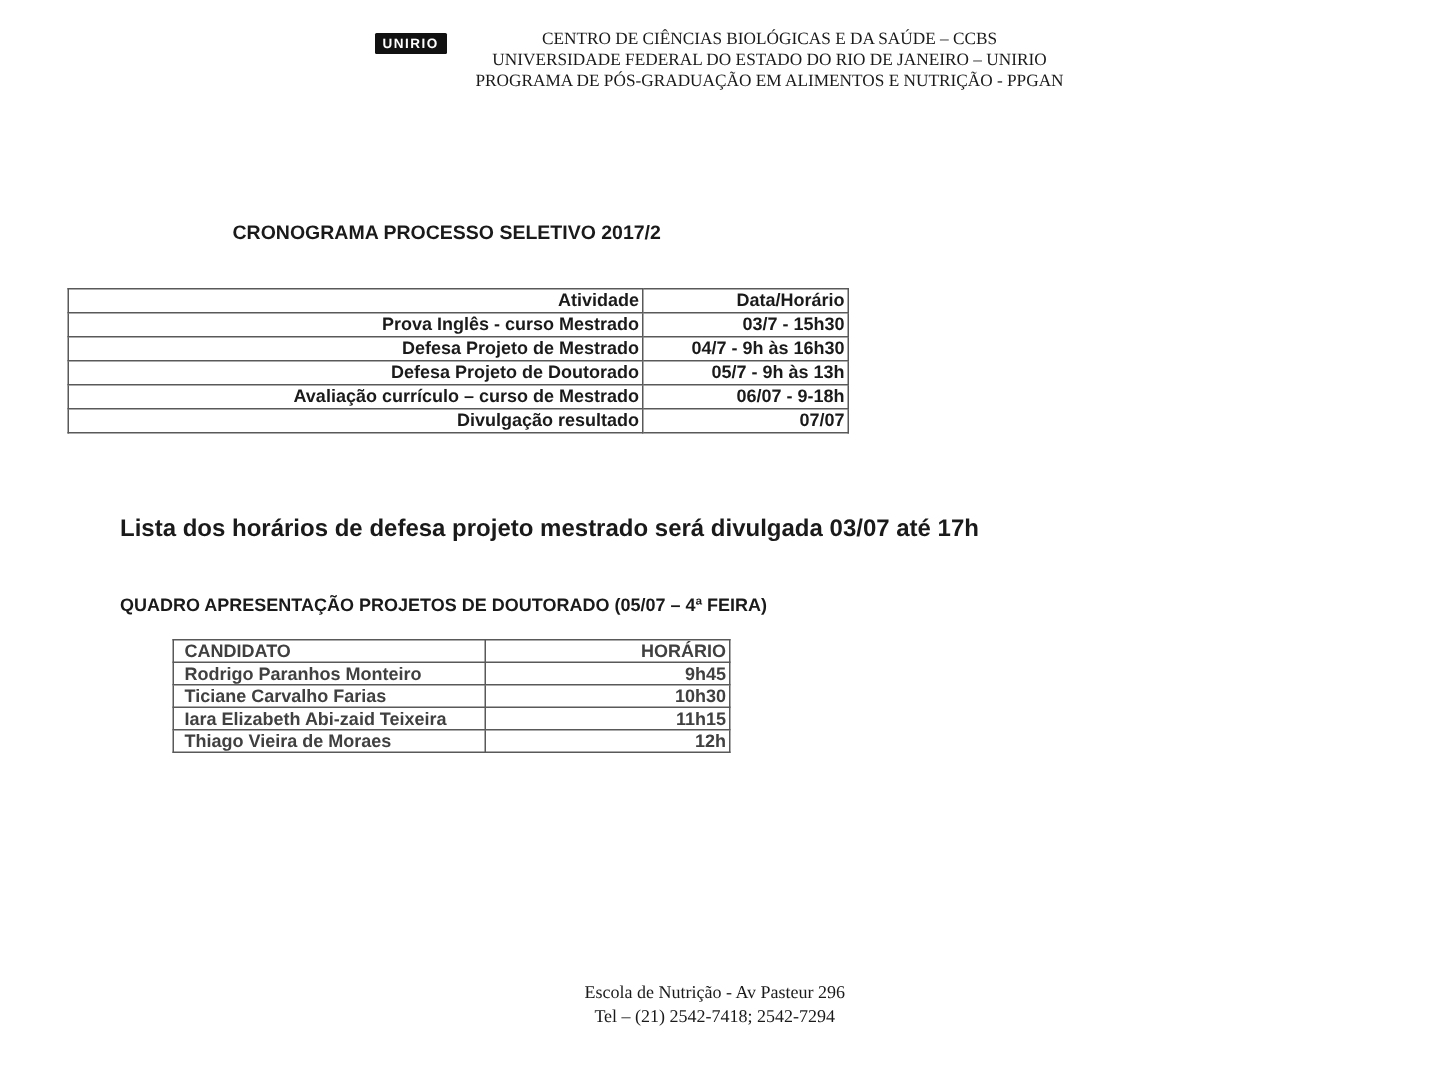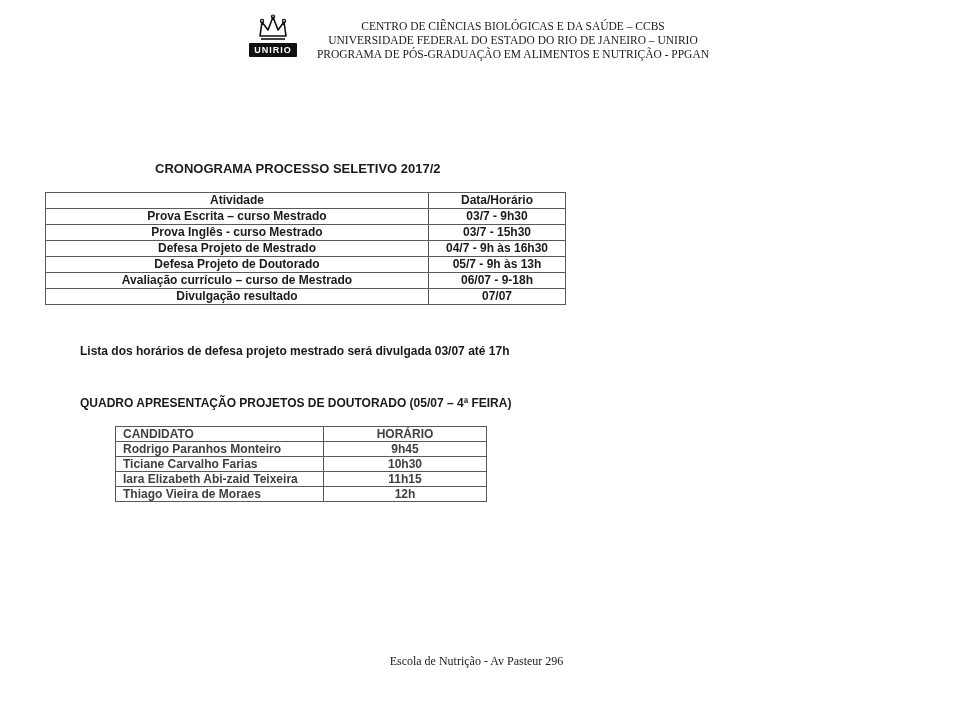--- a/index.html
+++ b/index.html
@@ -12,79 +12,79 @@
     overflow:hidden;
   }
 
   
   .header{
     position:absolute;top:14px;left:250px;width:470px;
     display:flex;align-items:flex-start;
   }
   .logo{
     width:46px;margin-right:10px;
-    display:flex;flex-direction:column;align-items:center;
+    display:flex;flex-direction:row;align-items:center;
   }
   .logo .crown{width:34px;height:28px;}
   .logo .logo-box{
     background:#111;color:#fff;
     font-family:"Liberation Sans", sans-serif;
     font-weight:bold;font-size:9px;letter-spacing:1px;
     padding:2px 5px;margin-top:1px;border-radius:1px;
   }
   .header-text{
     flex:1;text-align:center;
     font-family:"Liberation Serif", serif;
     font-size:11.5px;line-height:14px;color:#1a1a1a;
     padding-top:5px;
   }
 
   
   .doc-title{
     position:absolute;left:155px;top:147px;
-    font-size:13px;font-weight:bold;color:#1a1a1a;margin-top:14px;
+    font-size:13px;font-weight:bold;color:#1a1a1a;
   }
 
   
   table{border-collapse:collapse;}
   .schedule-table{
     position:absolute;left:45px;top:192px;
   }
   .schedule-table td,.schedule-table th{
     border:1px solid #595959;
     font-size:12px;font-weight:bold;color:#1a1a1a;
-    text-align:center;height:15px;line-height:15px;padding:0 2px;
+    text-align:right;height:15px;line-height:15px;padding:0 2px;
   }
   .schedule-table .col-activity{width:378px;}
   .schedule-table .col-time{width:132px;}
 
   
   .note{
     position:absolute;left:80px;top:344px;
-    font-size:12px;font-weight:bold;color:#1a1a1a;
+    font-size:16px;font-weight:bold;color:#1a1a1a;
   }
 
   
   .section-title{
     position:absolute;left:80px;top:396px;
     font-size:12px;font-weight:bold;color:#1a1a1a;
   }
 
   
   .candidates-table{
     position:absolute;left:115px;top:426px;
   }
   .candidates-table td,.candidates-table th{
     border:1px solid #595959;
     font-size:12px;font-weight:bold;color:#404040;
     height:14px;line-height:14px;padding:0 2px;
   }
   .candidates-table th{text-align:center;}
   .candidates-table .col-name{width:198px;text-align:left;padding-left:7px;}
-  .candidates-table .col-hour{width:158px;text-align:center;}
+  .candidates-table .col-hour{width:158px;text-align:right;}
 
   
   .footer{
     position:absolute;left:0;top:653px;width:953px;
     text-align:center;
     font-family:"Liberation Serif", serif;
     font-size:12px;line-height:16px;color:#1a1a1a;
   }
 </style>
 </head>
@@ -110,24 +110,20 @@
     </div>
   </div>
 
   <div class="doc-title">CRONOGRAMA PROCESSO SELETIVO 2017/2</div>
 
   <table class="schedule-table">
     <tbody>
         <tr>
       <th class="col-activity">Atividade</th>
       <th class="col-time">Data/Horário</th>
-    </tr>
-    <tr>
-      <td class="col-activity">Prova Escrita – curso Mestrado</td>
-      <td class="col-time">03/7 - 9h30</td>
     </tr>
     <tr>
       <td class="col-activity">Prova Inglês - curso Mestrado</td>
       <td class="col-time">03/7 - 15h30</td>
     </tr>
     <tr>
       <td class="col-activity">Defesa Projeto de Mestrado</td>
       <td class="col-time">04/7 - 9h às 16h30</td>
     </tr>
     <tr>
@@ -169,15 +165,16 @@
     </tr>
     <tr>
       <td class="col-name">Thiago Vieira de Moraes</td>
       <td class="col-hour">12h</td>
     </tr>
   </tbody>
     </table>
 
   <div class="footer">
     <div>Escola de Nutrição - Av Pasteur 296</div>
+    <div>Tel – (21) 2542-7418; 2542-7294</div>
   </div>
 
 </div>
 
 </body></html>

